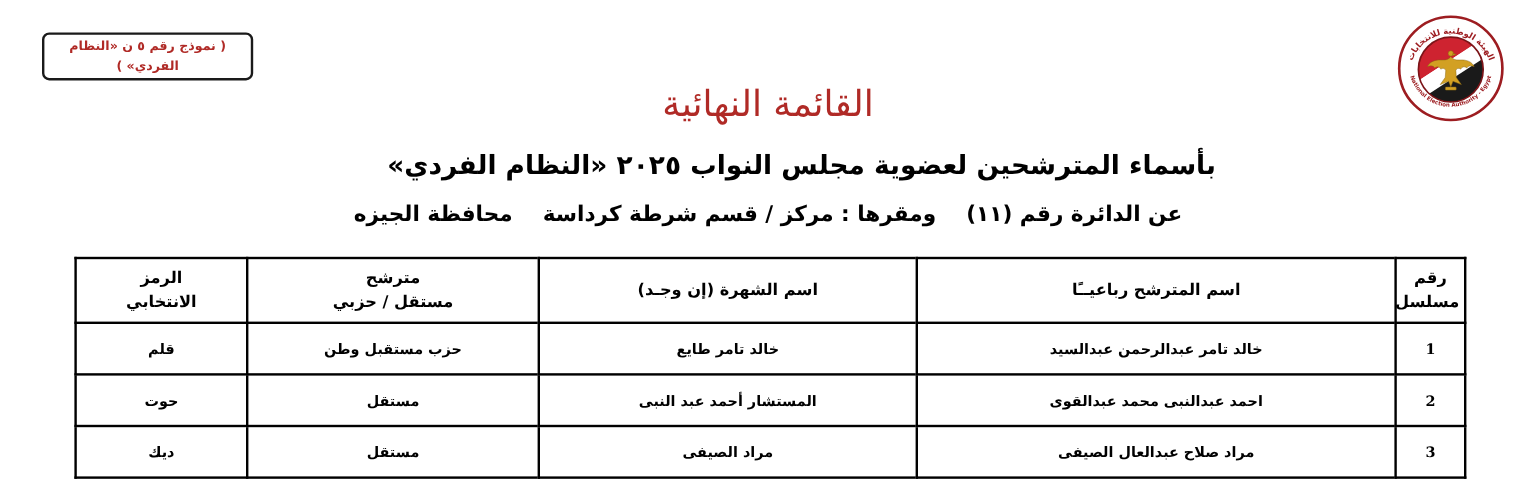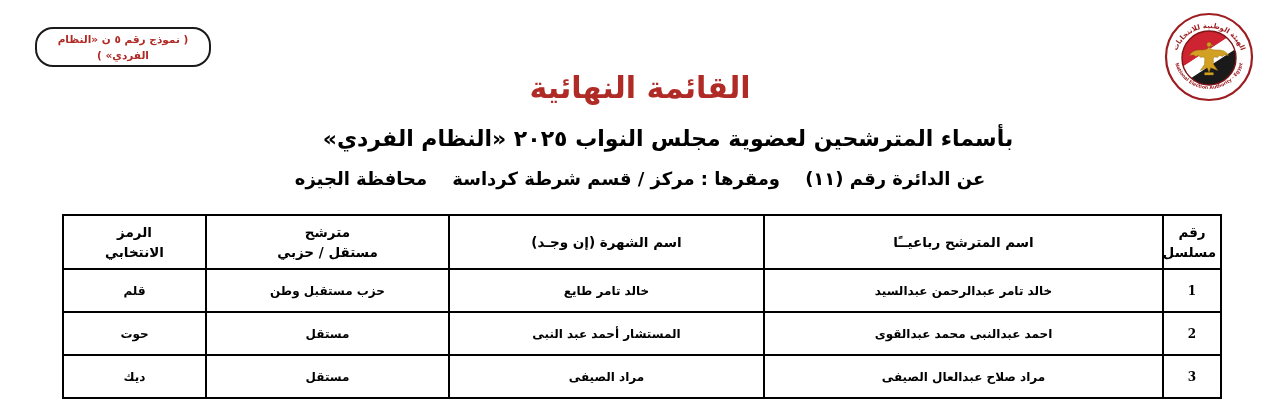--- a/index.html
+++ b/index.html
@@ -2,29 +2,29 @@
 <html lang="ar"><head>
 <meta charset="utf-8">
 <style>
   html,body{margin:0;padding:0;}
   body{
     width:1280px;height:402px;position:relative;background:#ffffff;
     font-family:"DejaVu Sans", sans-serif;overflow:hidden;
   }
   .form-box{
     position:absolute;left:35px;top:27px;width:168px;height:34px;
-    border:2px solid #1a1a1a;border-radius:18px;
+    border:2px solid #1a1a1a;border-radius:6px;
     display:flex;flex-direction:column;justify-content:center;align-items:center;
     color:#b02a26;font-weight:bold;font-size:10.5px;line-height:1.55;
     text-align:center;direction:rtl;padding:1px 2px;
   }
   .logo-wrap{position:absolute;left:1164px;top:11px;width:90px;height:92px;}
   .page-title{
     position:absolute;left:0;top:70px;width:100%;text-align:center;
-    color:#b02a26;font-weight:bold;font-size:30px;direction:rtl;
+    color:#b02a26;font-weight:normal;font-size:30px;direction:rtl;
   }
   .subtitle1{
     position:absolute;left:0;top:126px;width:100%;text-align:center;
     color:#000;font-weight:bold;font-size:22px;direction:rtl;margin-left:28px;
   }
   .subtitle2{
     position:absolute;left:0;top:168px;width:100%;text-align:center;
     color:#000;font-weight:bold;font-size:18px;direction:rtl;white-space:pre-wrap;
   }
   table.candidates{

